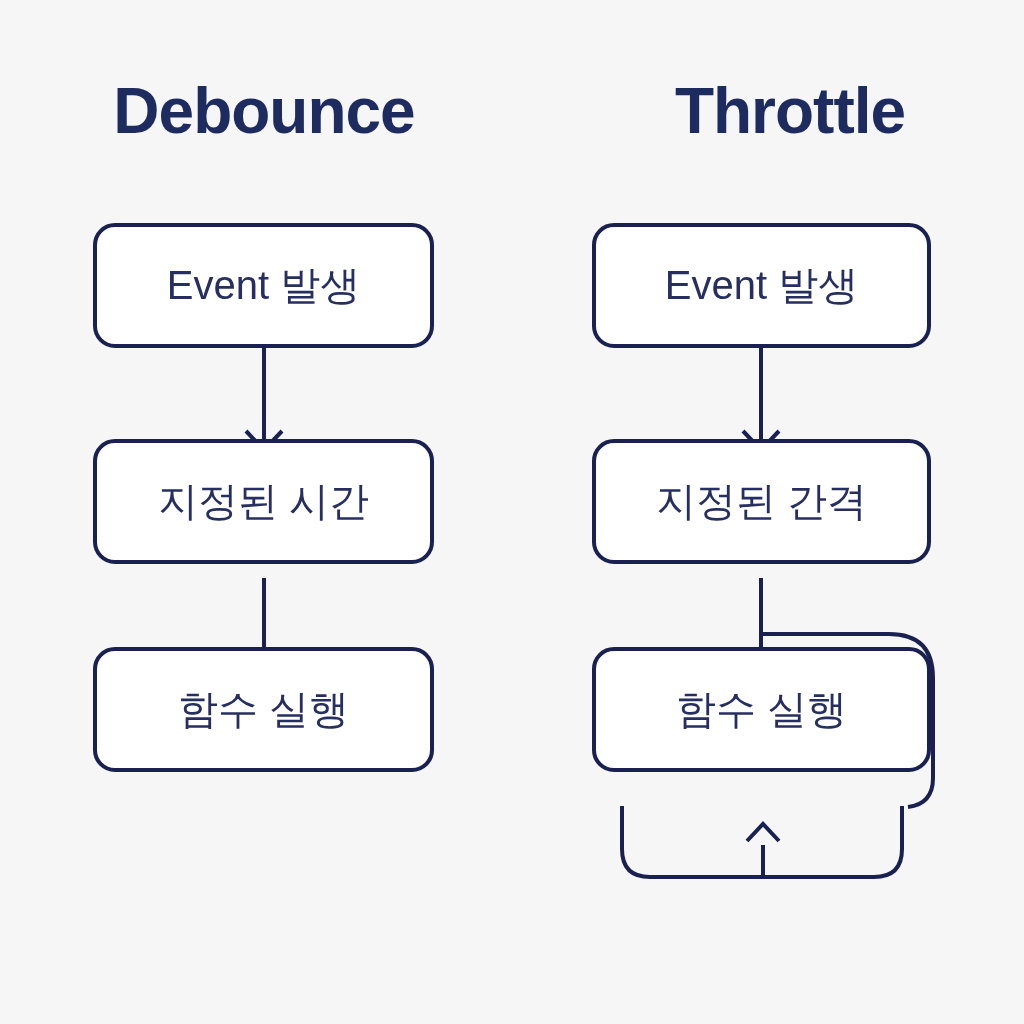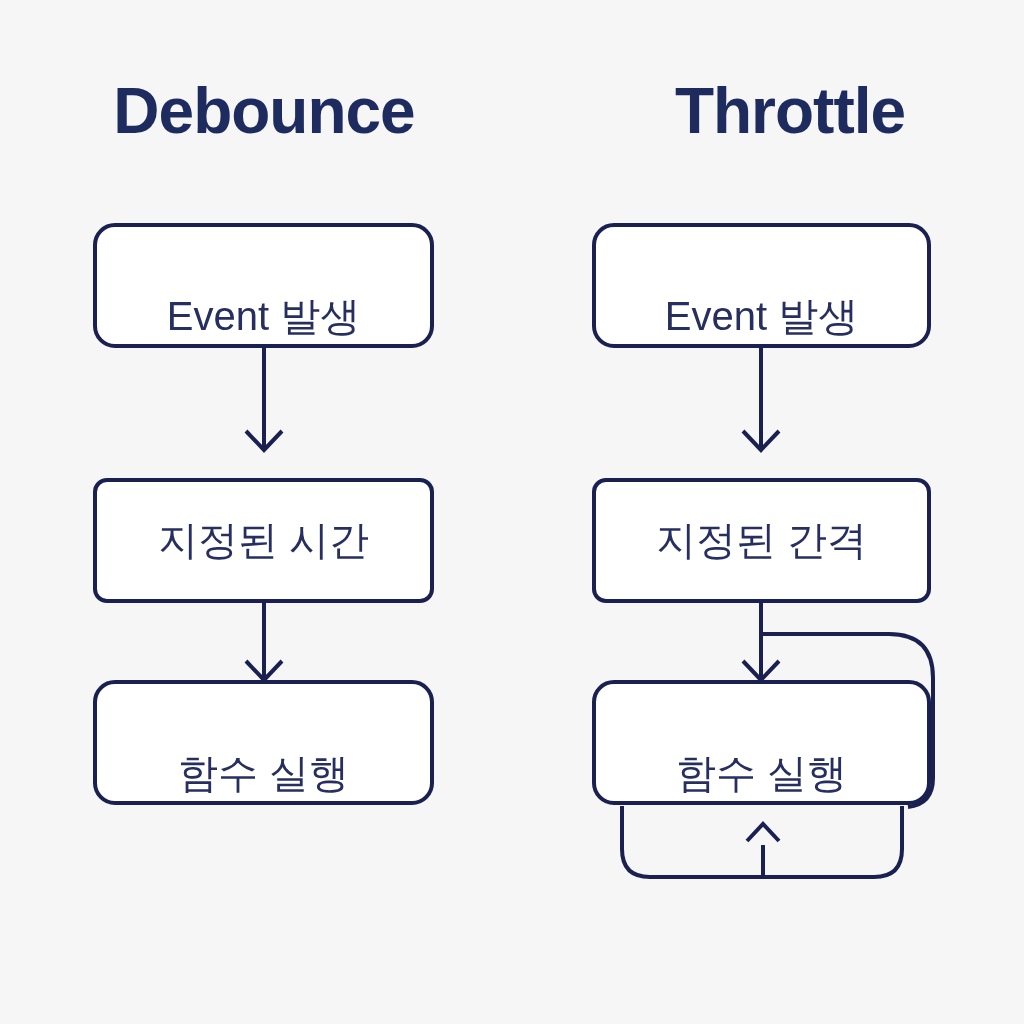--- a/index.html
+++ b/index.html
@@ -61,23 +61,23 @@
     color:var(--boxtext);
     letter-spacing:0px;
     white-space:nowrap;
   }
   
   .col-left .flow-box{left:93px;}
   .title-left{left:54px;}
   
   .col-right .flow-box{left:592px;width:331px;}
   .title-right{left:580px;}
-  .row-1{top:223px;align-items:flex-end;}
-  .row-2{top:478px;border-radius:14px;}
-  .row-3{top:680px;align-items:flex-end;}
+  .row-1{top:223px;}
+  .row-2{top:439px;}
+  .row-3{top:647px;}
 </style>
 </head>
 <body>
 
 <div class="canvas">
 
   <svg class="connector-layer" viewBox="0 0 1024 1024" xmlns="http://www.w3.org/2000/svg">
 
     <path d="M264 348 L264 448"></path>
     <path d="M246 431 L264 450 L282 431"></path>

